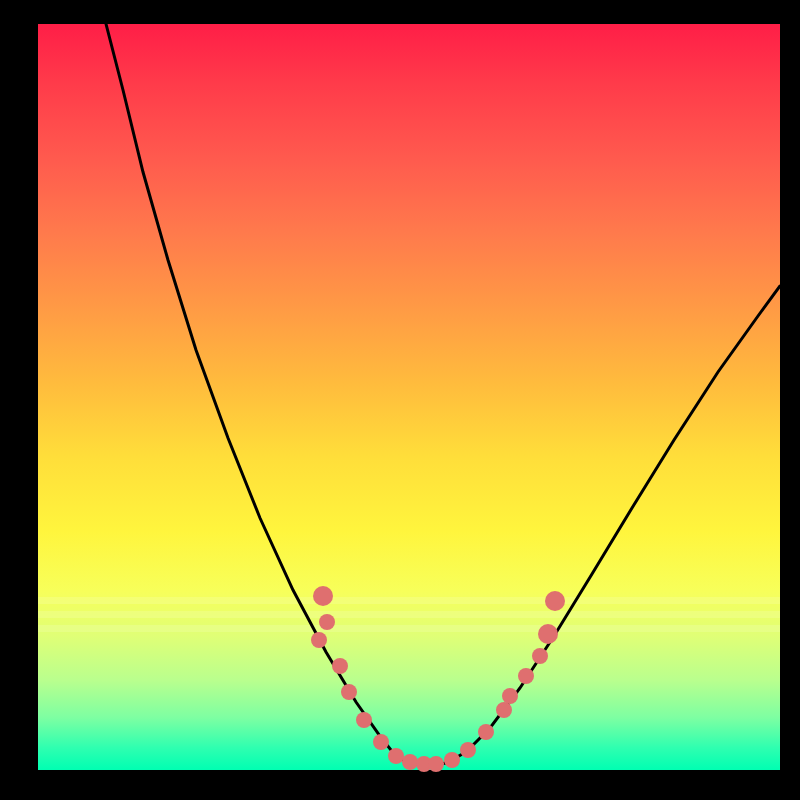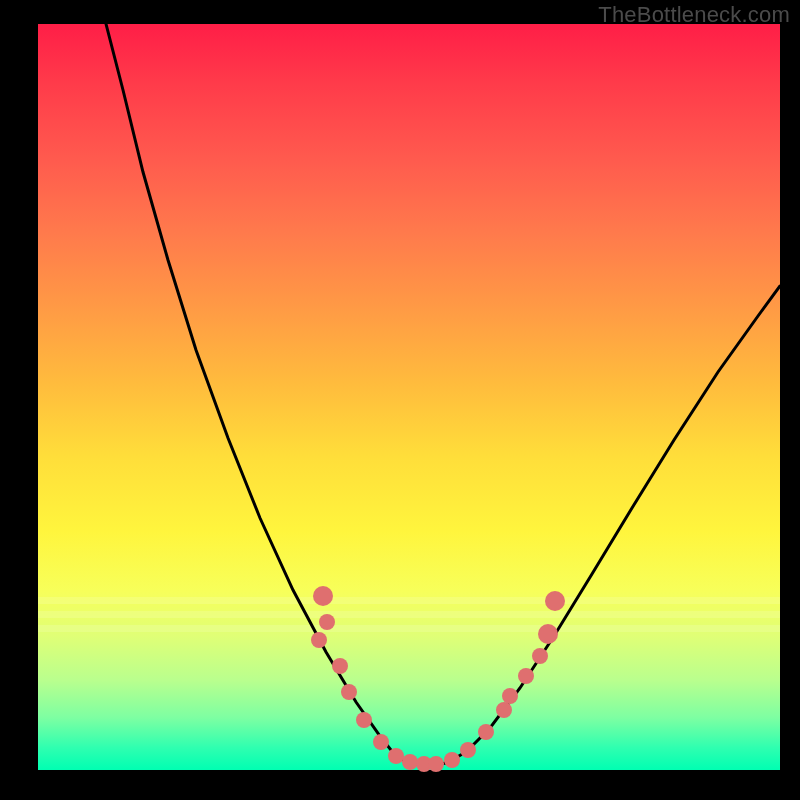--- a/index.html
+++ b/index.html
@@ -84,21 +84,20 @@
     position: absolute;
     border-radius: 50%;
     background: #df6f6f;
   }
 </style>
 </head>
 <body>
 
 <div class="outer">
 
-  <div class="watermark">TheBottleneck.com</div>
 
   <div class="plot-area"></div>
 
   <div class="band b1"></div>
   <div class="band b2"></div>
   <div class="band b3"></div>
 
   <svg class="curve" viewBox="0 0 742 746" preserveAspectRatio="none">
     <path id="curve-path" d="M68 0 L85 66 L105 148 L130 236 L158 326 L190 414 L222 494 L255 566 L288 628 L318 678 L342 712 L356 730 L370 739 L388 742 L408 739 L428 728 L452 704 L482 664 L516 612 L554 550 L594 484 L636 416 L680 348 L720 292 L742 262" stroke="#000" stroke-width="3" fill="none" stroke-linecap="round"></path>
   </svg>

